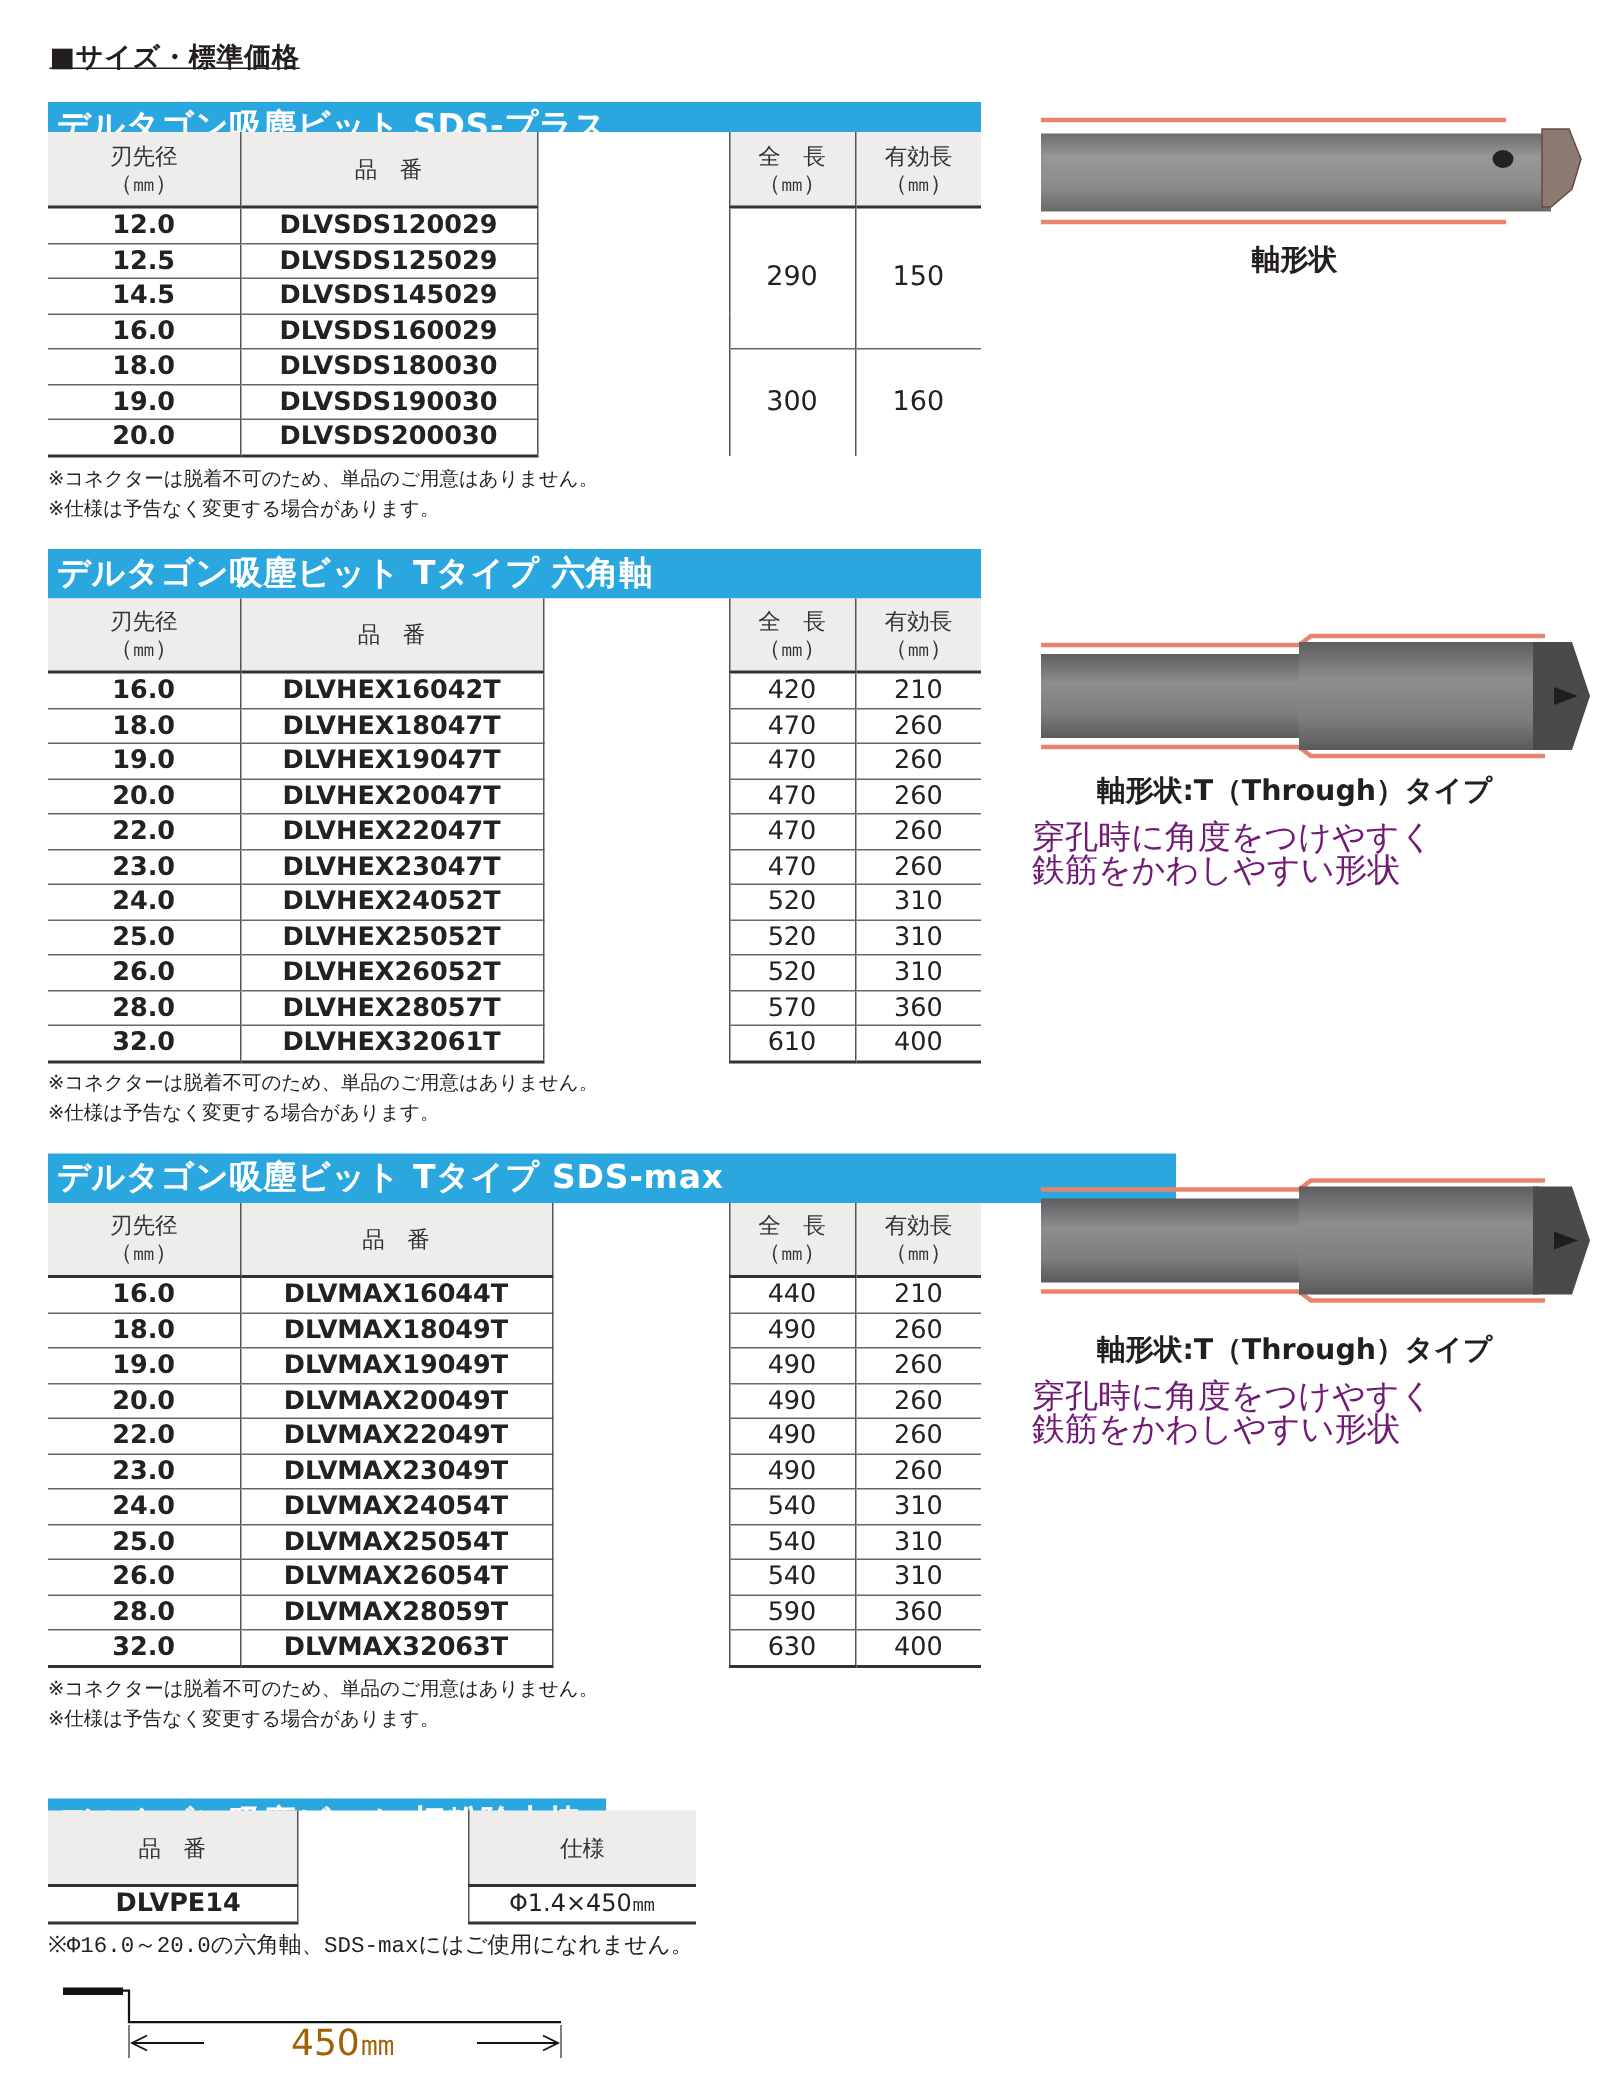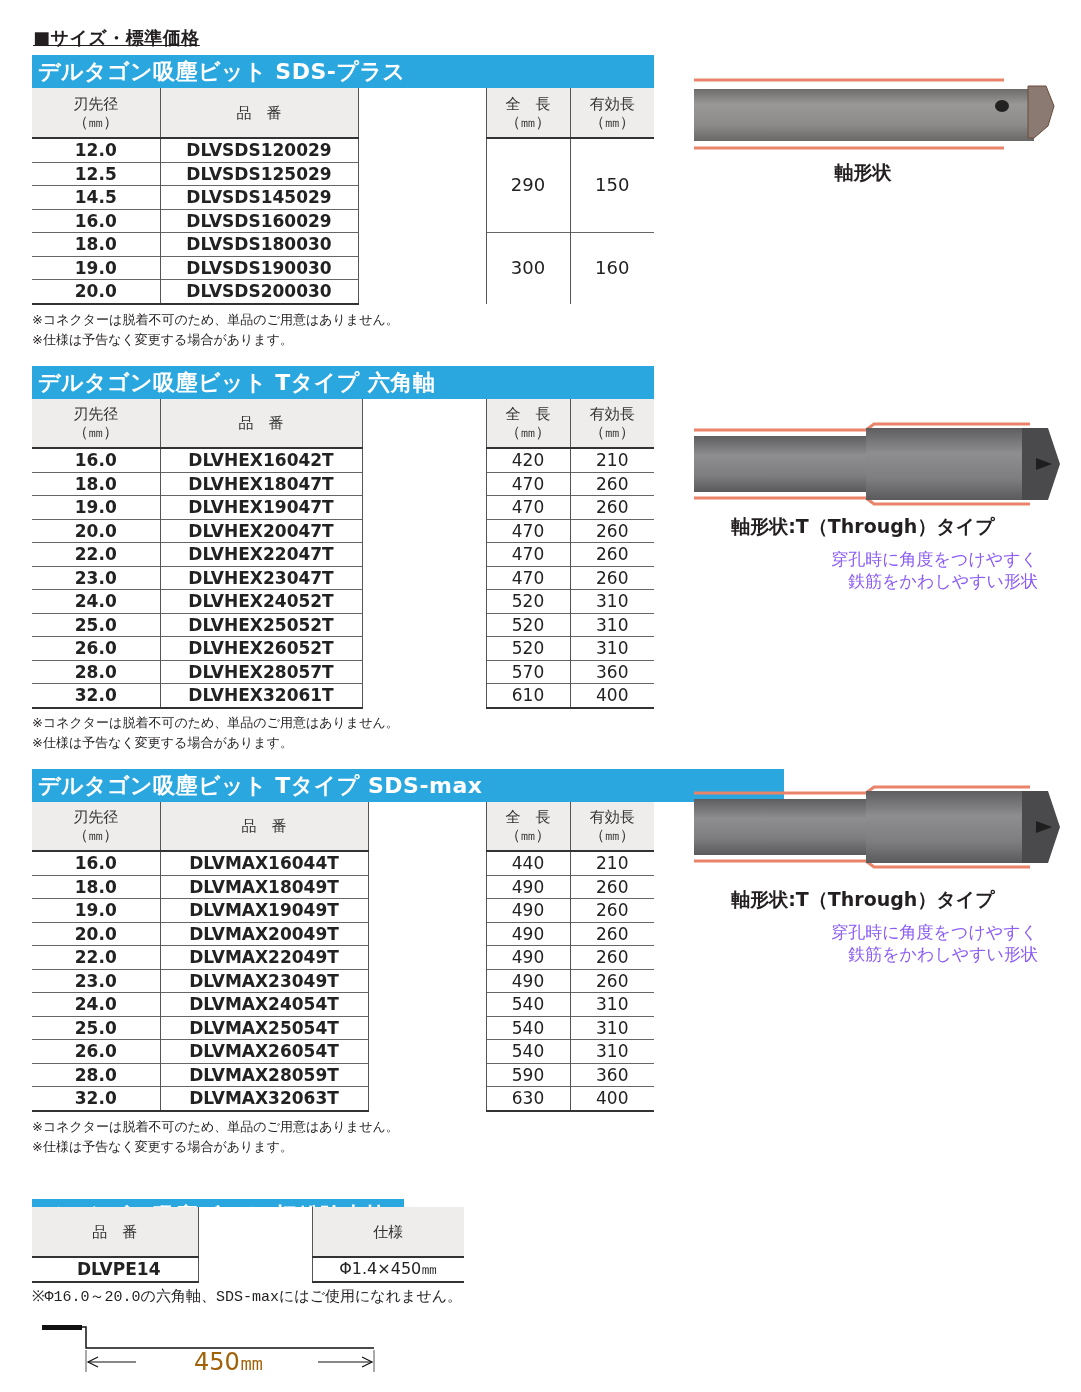--- a/index.html
+++ b/index.html
@@ -18,29 +18,29 @@
                   border-left:1px solid #555; line-height:22.5px; height:22.5px; color:#222; }
   table.spec td:first-child { border-left:none; font-weight:bold; }
   table.spec td.pn { font-weight:bold; }
   table.spec td.num { font-weight:normal; }
   table.spec tr.first td { border-top:2px solid #333; }
   table.spec tr:last-child td { border-bottom:2px solid #333; }
   table.spec .blank { background:#fff; border-top:none !important; border-bottom:none !important; }
   .note { position:absolute; left:32px; font-size:13px; line-height:20px; color:#231f20; }
   .bit-figure { position:absolute; }
   .bit-caption { position:absolute; text-align:center; font-size:19px; font-weight:bold; color:#231f20; }
-  .bit-desc { position:absolute; text-align:right; font-size:17px; line-height:22px; color:#8b5cf6; }
+  .bit-desc { position:absolute; text-align:left; font-size:22px; line-height:22px; color:#701a75; }
   .dim-label { position:absolute; font-size:24px; color:#a16207; }
 </style>
 </head>
 <body>
 
 <div class="abs page-heading">■サイズ・標準価格</div>
 
-<div class="sec-title" style="top:55px;width:622px;">デルタゴン吸塵ビット SDS-プラス</div>
+<div class="sec-title" style="top:68px;width:622px;">デルタゴン吸塵ビット SDS-プラス</div>
 <table class="spec" id="t1" style="top:88px;width:622px;">
   <colgroup>
       <col style="width:128px">
       <col style="width:198px">
       <col style="width:128px">
       <col style="width:84px">
       <col style="width:84px">
     </colgroup>
   <thead>
     <tr style="height:50px;">

